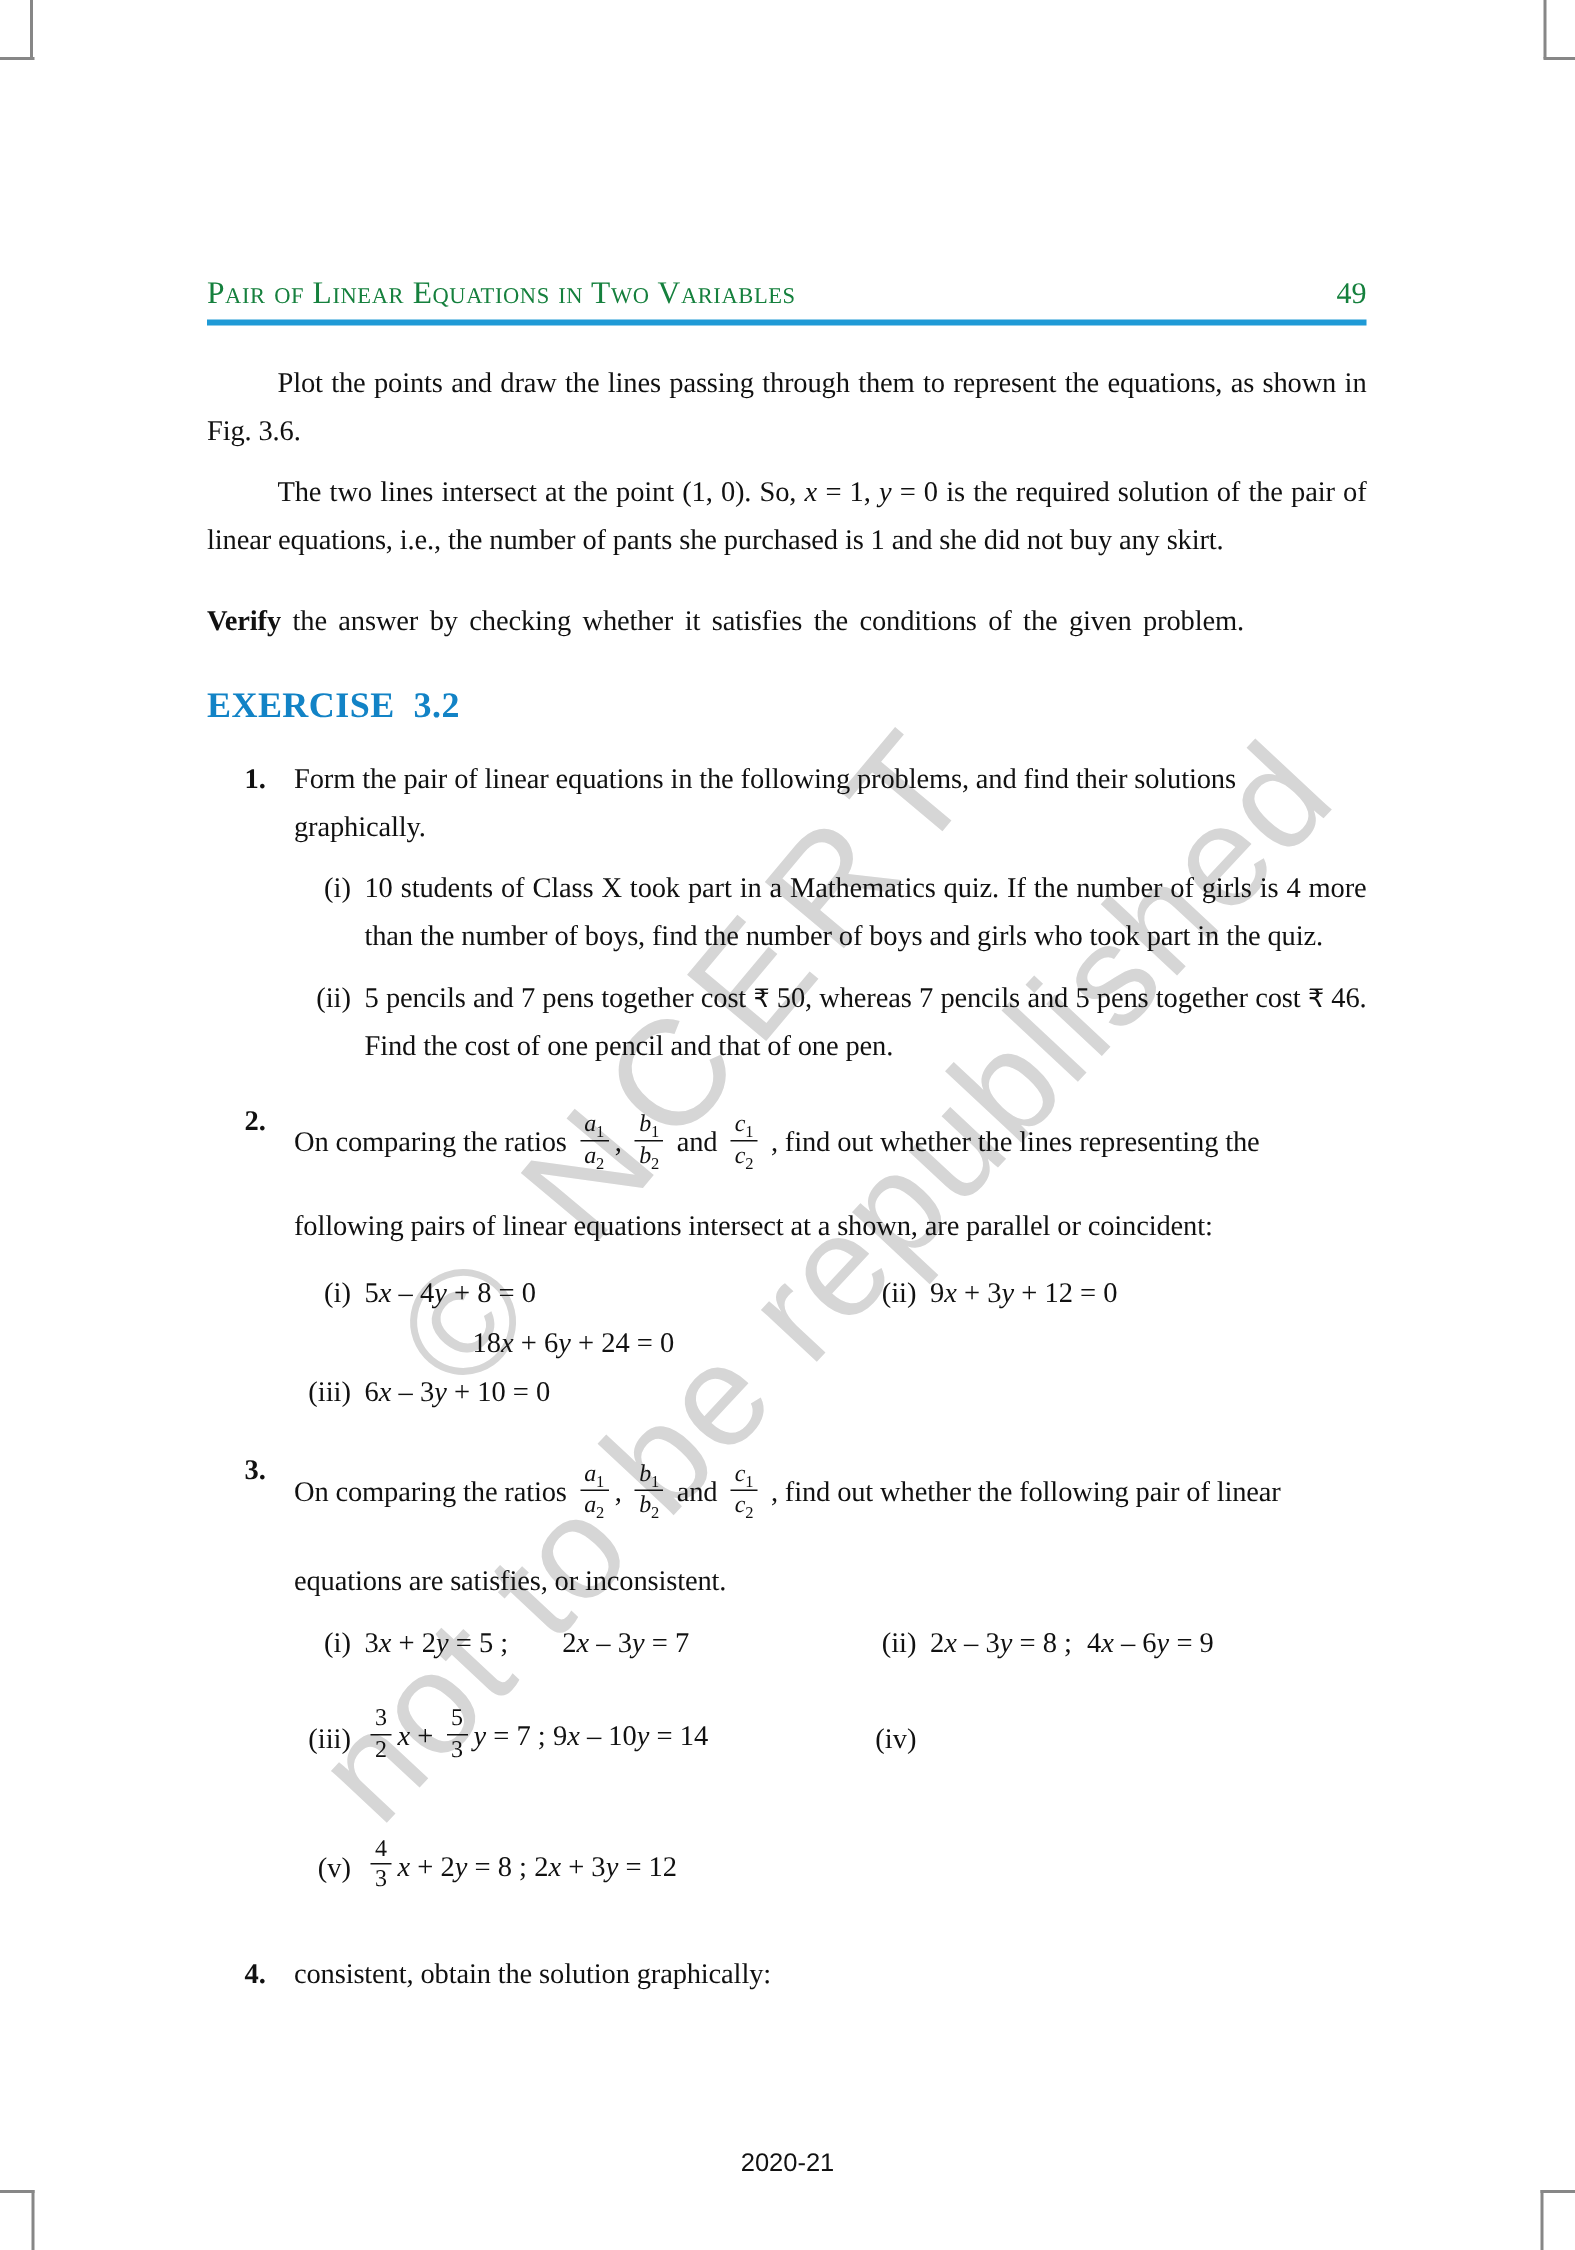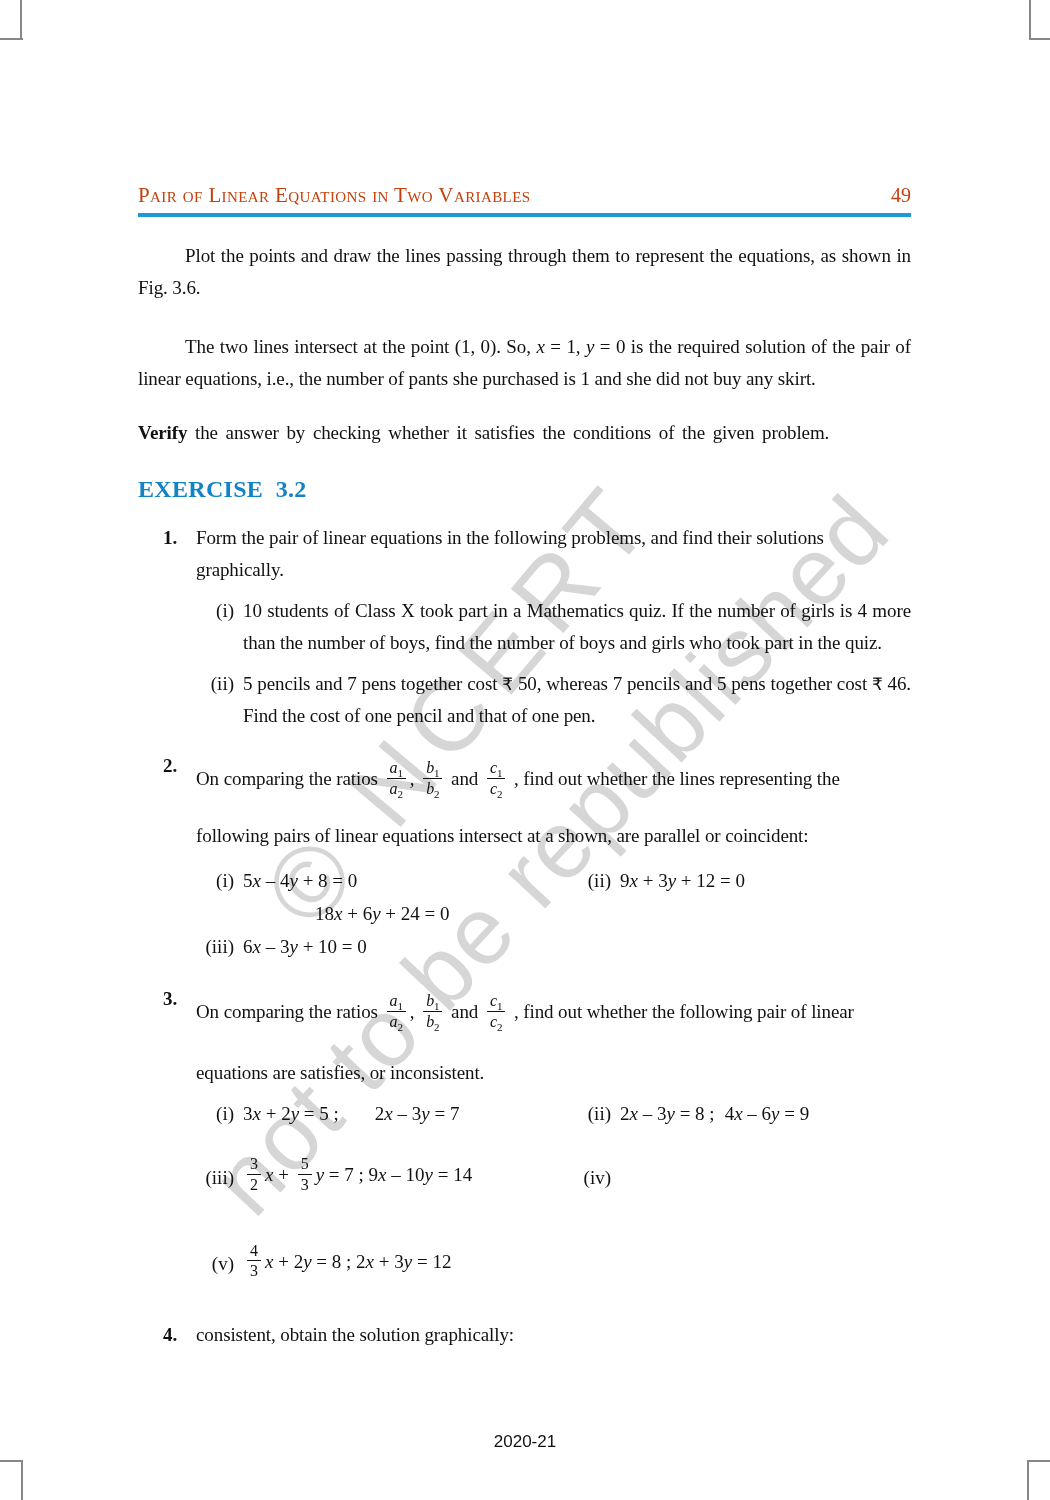--- a/index.html
+++ b/index.html
@@ -27,21 +27,21 @@
   .wm2{left:-60px;top:800px;width:1220px;font-size:96px;letter-spacing:2px;transform:rotate(-47deg);}
   
   .content{position:absolute;left:138px;top:183px;width:773px;z-index:1;}
   .header{display:flex;justify-content:space-between;align-items:baseline;color:#1f9ad6;}
   .header .title{font-variant:small-caps;font-size:21px;letter-spacing:.4px;}
   .header .pageno{font-size:20px;}
   .rule{height:4px;background:#1f9ad6;margin-top:5px;}
   p{font-size:19px;line-height:32px;text-align:justify;margin:0;letter-spacing:-0.1px;}
   .indent{text-indent:47px;}
   .p1{margin-top:23px;}
-  .p2{margin-top:27px;}
+  .p2{margin-top:9px;}
   .p3{margin-top:22px;word-spacing:3px;}
   .ex-heading{
     text-align:left;color:#1283c6;font-weight:bold;
     font-size:24px;margin-top:27px;margin-bottom:19px;letter-spacing:.3px;
   }
   .problem{display:flex;margin-top:13px;}
   .pnum{flex:0 0 58px;box-sizing:border-box;padding-left:25px;font-weight:bold;font-size:19px;line-height:32px;}
   .pbody{flex:1;min-width:0;}
   .sub{display:flex;margin-top:9px;}
   .slabel{flex:0 0 38px;text-align:right;font-size:19px;line-height:32px;}
@@ -77,21 +77,21 @@
 <div class="crop" style="left:0;top:1460px;width:23px;height:2px;"></div>
 <div class="crop" style="left:21px;top:1460px;width:2px;height:40px;"></div>
 <div class="crop" style="left:1027px;top:1460px;width:23px;height:2px;"></div>
 <div class="crop" style="left:1027px;top:1460px;width:2px;height:40px;"></div>
 
 <div class="wm wm1" style="color: rgb(214, 214, 214);">© NCERT</div>
 <div class="wm wm2" style="color: rgb(214, 214, 214);">not to be republished</div>
 
 <div class="content">
 
-  <div class="header" style="color: #c2410c;">
+  <div class="header" style="color: #15803d; align-items: flex-end;">
     <span class="title">Pair of Linear Equations in Two Variables</span>
     <span class="pageno">49</span>
   </div>
   <div class="rule" style="background: rgb(31, 154, 214);"></div>
 
   <p class="p1 indent">Plot the points and draw the lines passing through them to represent the equations, as shown in Fig. 3.6.</p>
   <p class="p2 indent">The two lines intersect at the point (1, 0). So, <span class="math"><i>x</i> = 1, <i>y</i> = 0</span> is the required solution of the pair of linear equations, i.e., the number of pants she purchased is 1 and she did not buy any skirt.</p>
   <p class="p3"><strong>Verify</strong> the answer by checking whether it satisfies the conditions of the given problem.</p>
 
   <div class="ex-heading" style="color: rgb(18, 131, 198);">EXERCISE&nbsp; 3.2</div>

